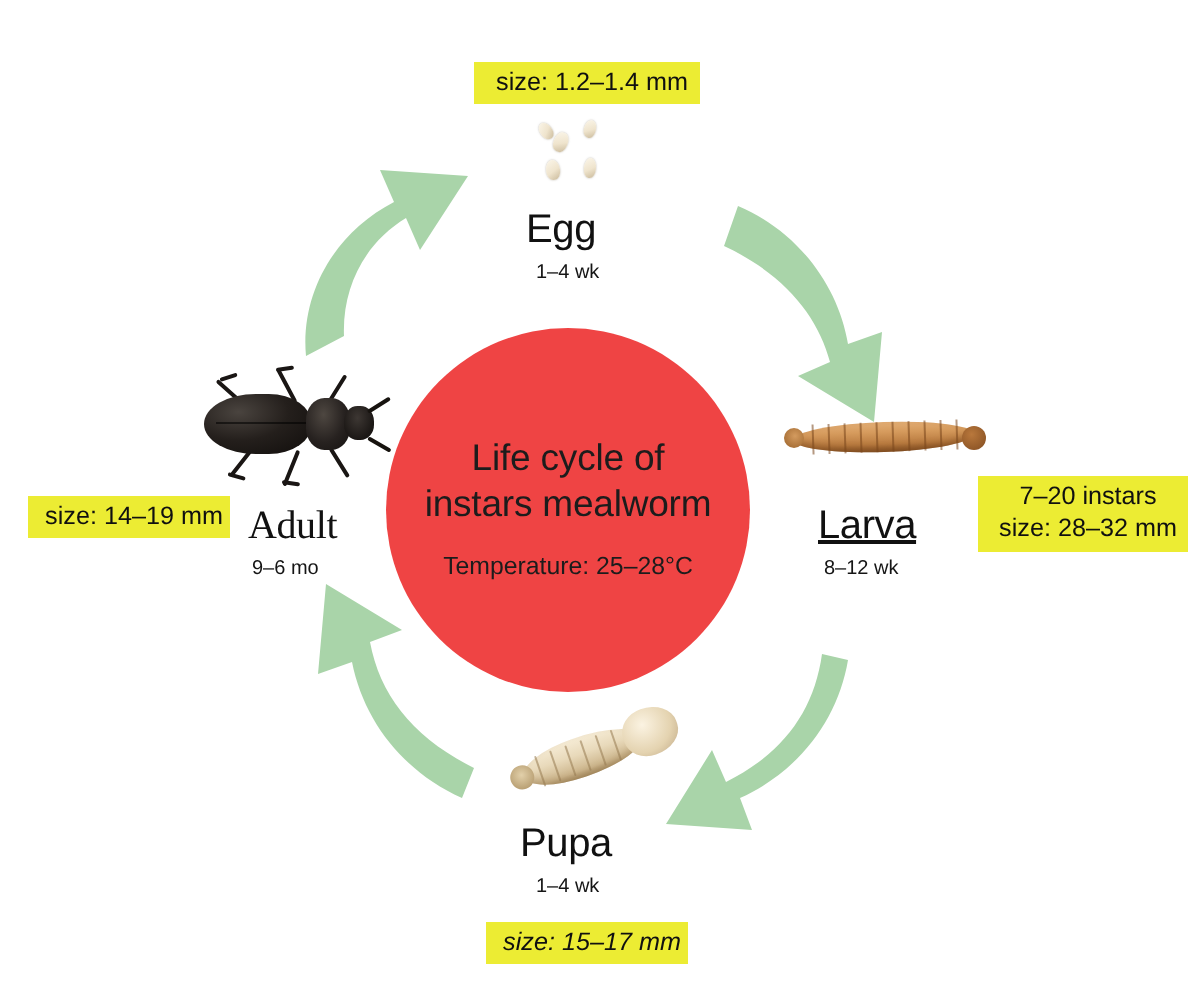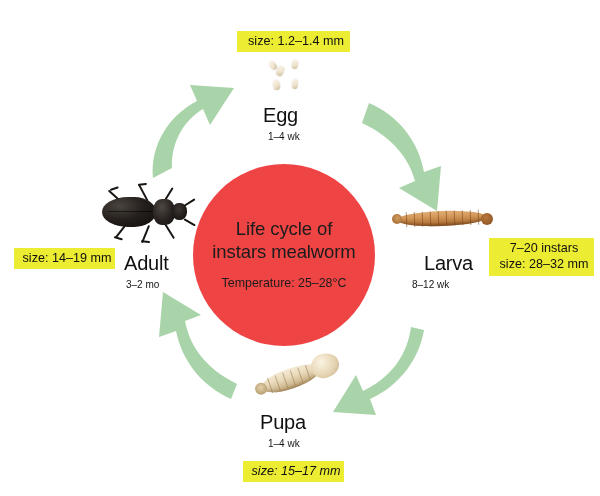--- a/index.html
+++ b/index.html
@@ -247,21 +247,21 @@
       <div class="larva-seg" style="left:81px;"></div>
     </div>
     <div class="larva-head" style="left:92px; top:7px; width:12px; height:12px;"></div>
     <div class="larva-tail" style="left:3px; top:8px; width:10px; height:10px;"></div>
   </div>
 
   <div class="tag" style="left:489px; top:238px; width:100px;">
     <span>7–20 instars</span><br>
     <span>size: 28–32 mm</span>
   </div>
-  <div class="stage-name" style="left:424px; top:252px;">
+  <div class="stage-name" style="left:409px; top:252px;text-decoration:underline;">
     <span>Larva</span>
   </div>
   <div class="stage-dur" style="left:412px; top:279px;">
     <span>8–12 wk</span>
   </div>
 
   <div class="pupa-wrap" style="left:250px; top:358px; width:96px; height:36px;">
     <div class="pupa-body" style="left:10px; top:8px; width:62px; height:20px;">
       <div class="pupa-seg" style="left:8px;"></div>
       <div class="pupa-seg" style="left:16px;"></div>
@@ -306,20 +306,20 @@
 
     <div class="beetle-head" style="left:76px; top:22px; width:15px; height:17px;"></div>
 
     <div class="antenna" style="left:88px; top:24px; width:13px; height:2.2px; transform:rotate(-32deg);"></div>
     <div class="antenna" style="left:88px; top:37px; width:13px; height:2.2px; transform:rotate(30deg);"></div>
   </div>
 
   <div class="tag" style="left:14px; top:248px; width:96px;">
     <span>size: 14–19 mm</span>
   </div>
-  <div class="stage-name" style="left:124px; top:252px;">
+  <div class="stage-name" style="left:124px; top:252px;font-family:Liberation Serif, serif;">
     <span>Adult</span>
   </div>
   <div class="stage-dur" style="left:126px; top:279px;">
-    <span>3–2 mo</span>
+    <span>9–6 mo</span>
   </div>
 
 </div>
 
 </body></html>

